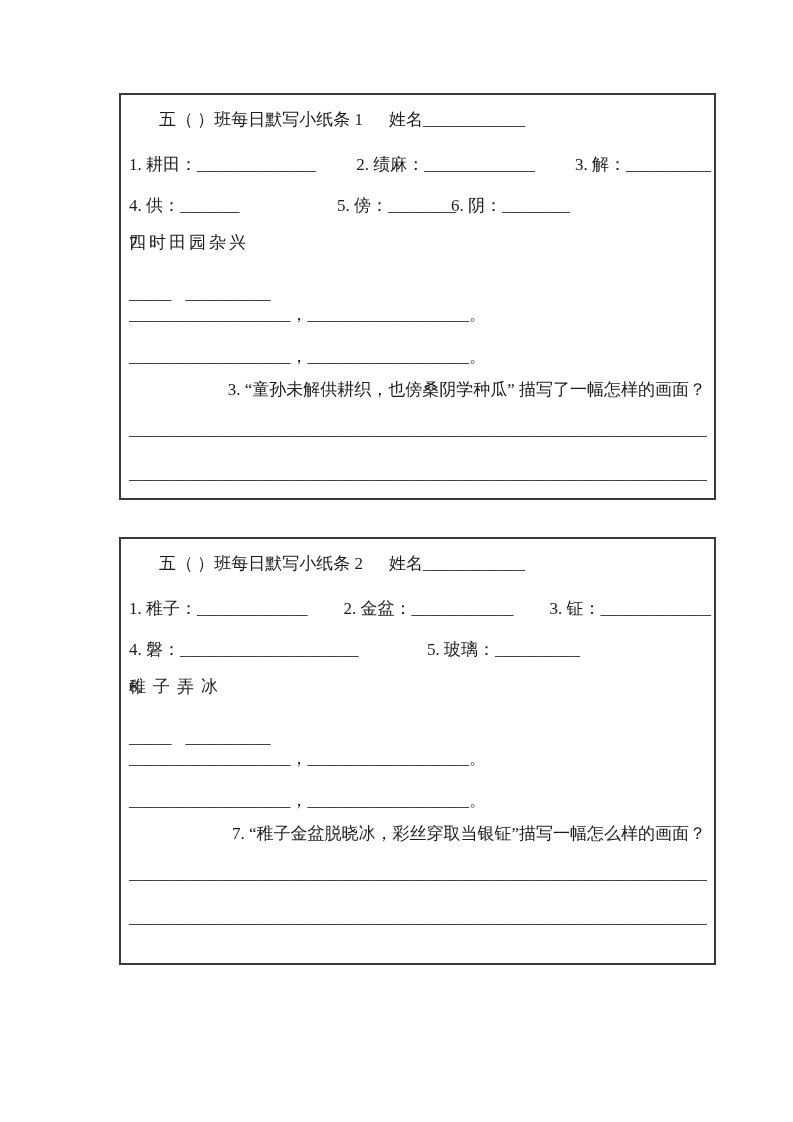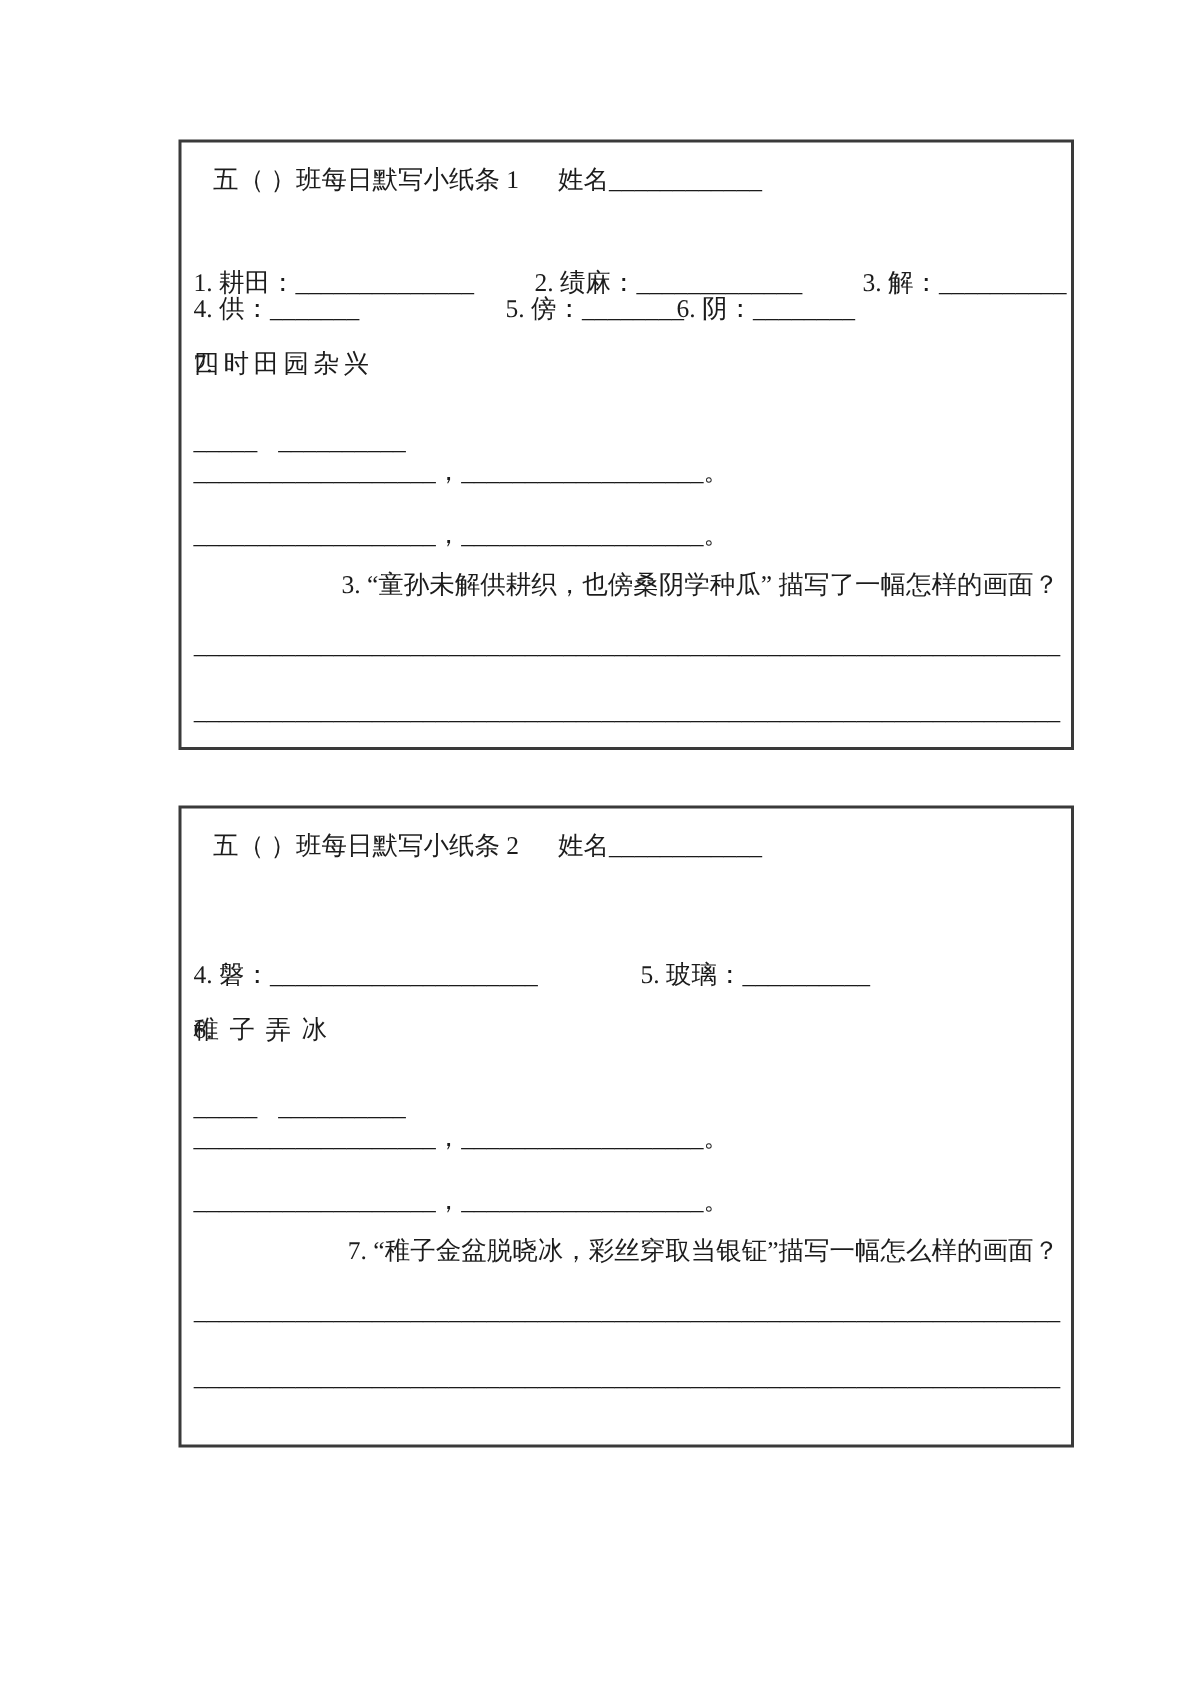--- a/index.html
+++ b/index.html
@@ -28,22 +28,22 @@
   #sheet2 { top: 537px; height: 424px; }
 
   .row {
     position: absolute;
     left: 0;
     right: 0;
     height: 26px;
     padding: 0 8px;
     white-space: nowrap;
   }
-  .r-title    { top: 12px;  padding-left: 21px; }
-  .r-vocab1   { top: 57px;  display: flex; justify-content: space-between; padding: 0 3px 0 8px; margin-top: 24px; }
+  .r-title    { top: 12px;  padding-left: 38px; }
+  .r-vocab1   { top: 57px;  display: flex; justify-content: space-between; padding: 0 3px 0 8px; }
   .r-vocab2   { top: 98px;  }
   .r-poem     { top: 135px; }
   .r-authors  { top: 165px; margin-top: 21px; }
   .r-verse1   { top: 207px; }
   .r-verse2   { top: 249px; }
   .r-question { top: 282px; text-align: right; }
   .r-ans1     { top: 322px; }
   .r-ans2     { top: 366px; }
 
   .abs { position: absolute; top: 0; }
@@ -122,20 +122,25 @@
     </div>
 
   </section>
 
   <section class="sheet" id="sheet2">
 
     <div class="row r-title">
       <span>五（ ）班每日默写小纸条 2</span><span class="name-group"><span>姓名</span><span class="blank">____________</span></span>
     </div>
 
+    <div class="row r-vocab1">
+      <span><span>1. 稚子：</span><span class="blank">_____________</span></span>
+      <span><span>2. 金盆：</span><span class="blank">____________</span></span>
+      <span><span>3. 钲：</span><span class="blank">_____________</span></span>
+    </div>
 
     <div class="row r-vocab2">
       <span class="abs" style="left:8px"><span>4. 磐：</span><span class="blank">_____________________</span></span>
       <span class="abs" style="left:306px"><span>5. 玻璃：</span><span class="blank">__________</span></span>
     </div>
 
     <div class="row r-poem">
       <span class="num">6.</span>
       <div class="center-block" style="width:506px">
         <span class="poem-title">稚子弄冰</span>

